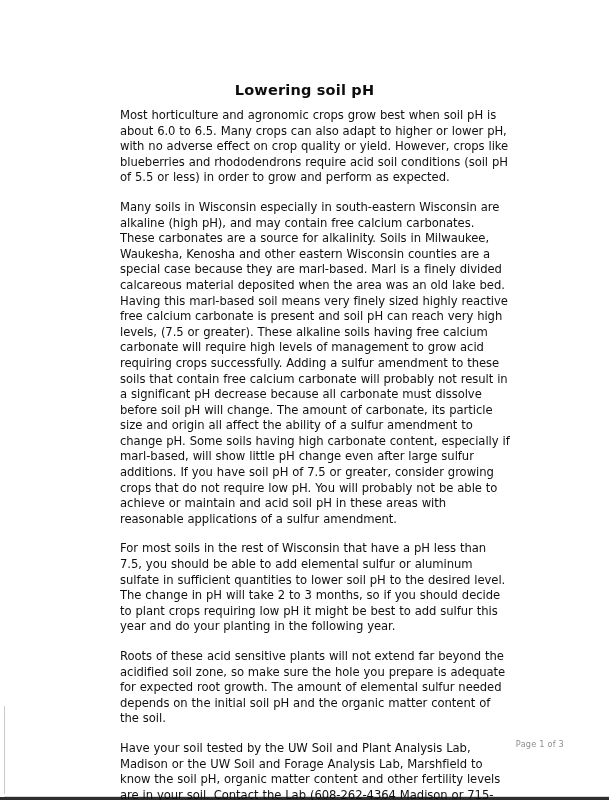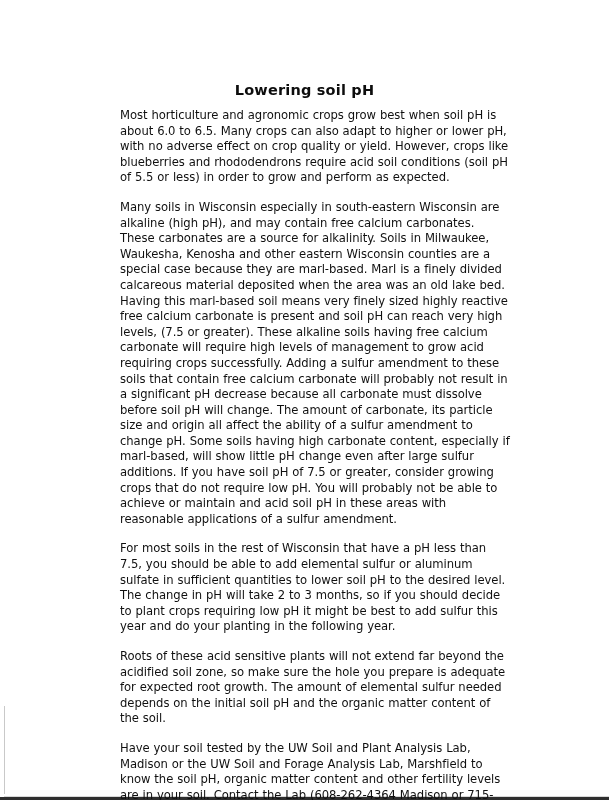--- a/index.html
+++ b/index.html
@@ -107,14 +107,15 @@
 
   <div id="body-text">
     <p class="para">Most horticulture and agronomic crops grow best when soil pH is about 6.0 to 6.5.  Many crops can also adapt to higher or lower pH, with no adverse effect on crop quality or yield.  However, crops like blueberries and rhododendrons require acid soil conditions (soil pH of 5.5 or less) in order to grow and perform as expected.</p>
     <p class="para">Many soils in Wisconsin especially in south-eastern Wisconsin are alkaline (high pH), and may contain free calcium carbonates.  These carbonates are a source for alkalinity.  Soils in Milwaukee, Waukesha, Kenosha and other eastern Wisconsin counties are a special case because they are marl-based.  Marl is a finely divided calcareous material deposited when the area was an old lake bed.  Having this marl-based soil means very finely sized highly reactive free calcium carbonate is present and soil pH can reach very high levels, (7.5 or greater).  These alkaline soils having free calcium carbonate will require high levels of management to grow acid requiring crops successfully.  Adding a sulfur amendment to these soils that contain free calcium carbonate will probably not result in a significant pH decrease because all carbonate must dissolve before soil pH will change.  The amount of carbonate, its particle size and origin all affect the ability of a sulfur amendment to change pH.  Some soils having high carbonate content, especially if marl-based, will show little pH change even after large sulfur additions.  If you have soil pH of 7.5 or greater, consider growing crops that do not require low pH.  You will probably not be able to achieve or maintain and acid soil pH in these areas with reasonable applications of a sulfur amendment.</p>
     <p class="para">For most soils in the rest of Wisconsin that have a pH less than 7.5, you should be able to add elemental sulfur or aluminum sulfate in sufficient quantities to lower soil pH to the desired level.  The change in pH will take 2 to 3 months, so if you should decide to plant crops requiring low pH it might be best to add sulfur this year and do your planting in the following year.</p>
     <p class="para">Roots of these acid sensitive plants will not extend far beyond the acidified soil zone, so make sure the hole you prepare is adequate for expected root growth.  The amount of elemental sulfur needed depends on the initial soil pH and the organic matter content of the soil.</p>
     <p class="para">Have your soil tested by the UW Soil and Plant Analysis Lab, Madison or the UW Soil and Forage Analysis Lab, Marshfield to know the soil pH, organic matter content and other fertility levels are in your soil.  Contact the Lab (608-262-4364 Madison or 715-387-2523 Marshfield) or your local county extension agent for sampling instructions.</p>
 
   </div>
 
+  <div id="page-footer">Page 1 of 3</div>
 
 </div>
 
 </body></html>

